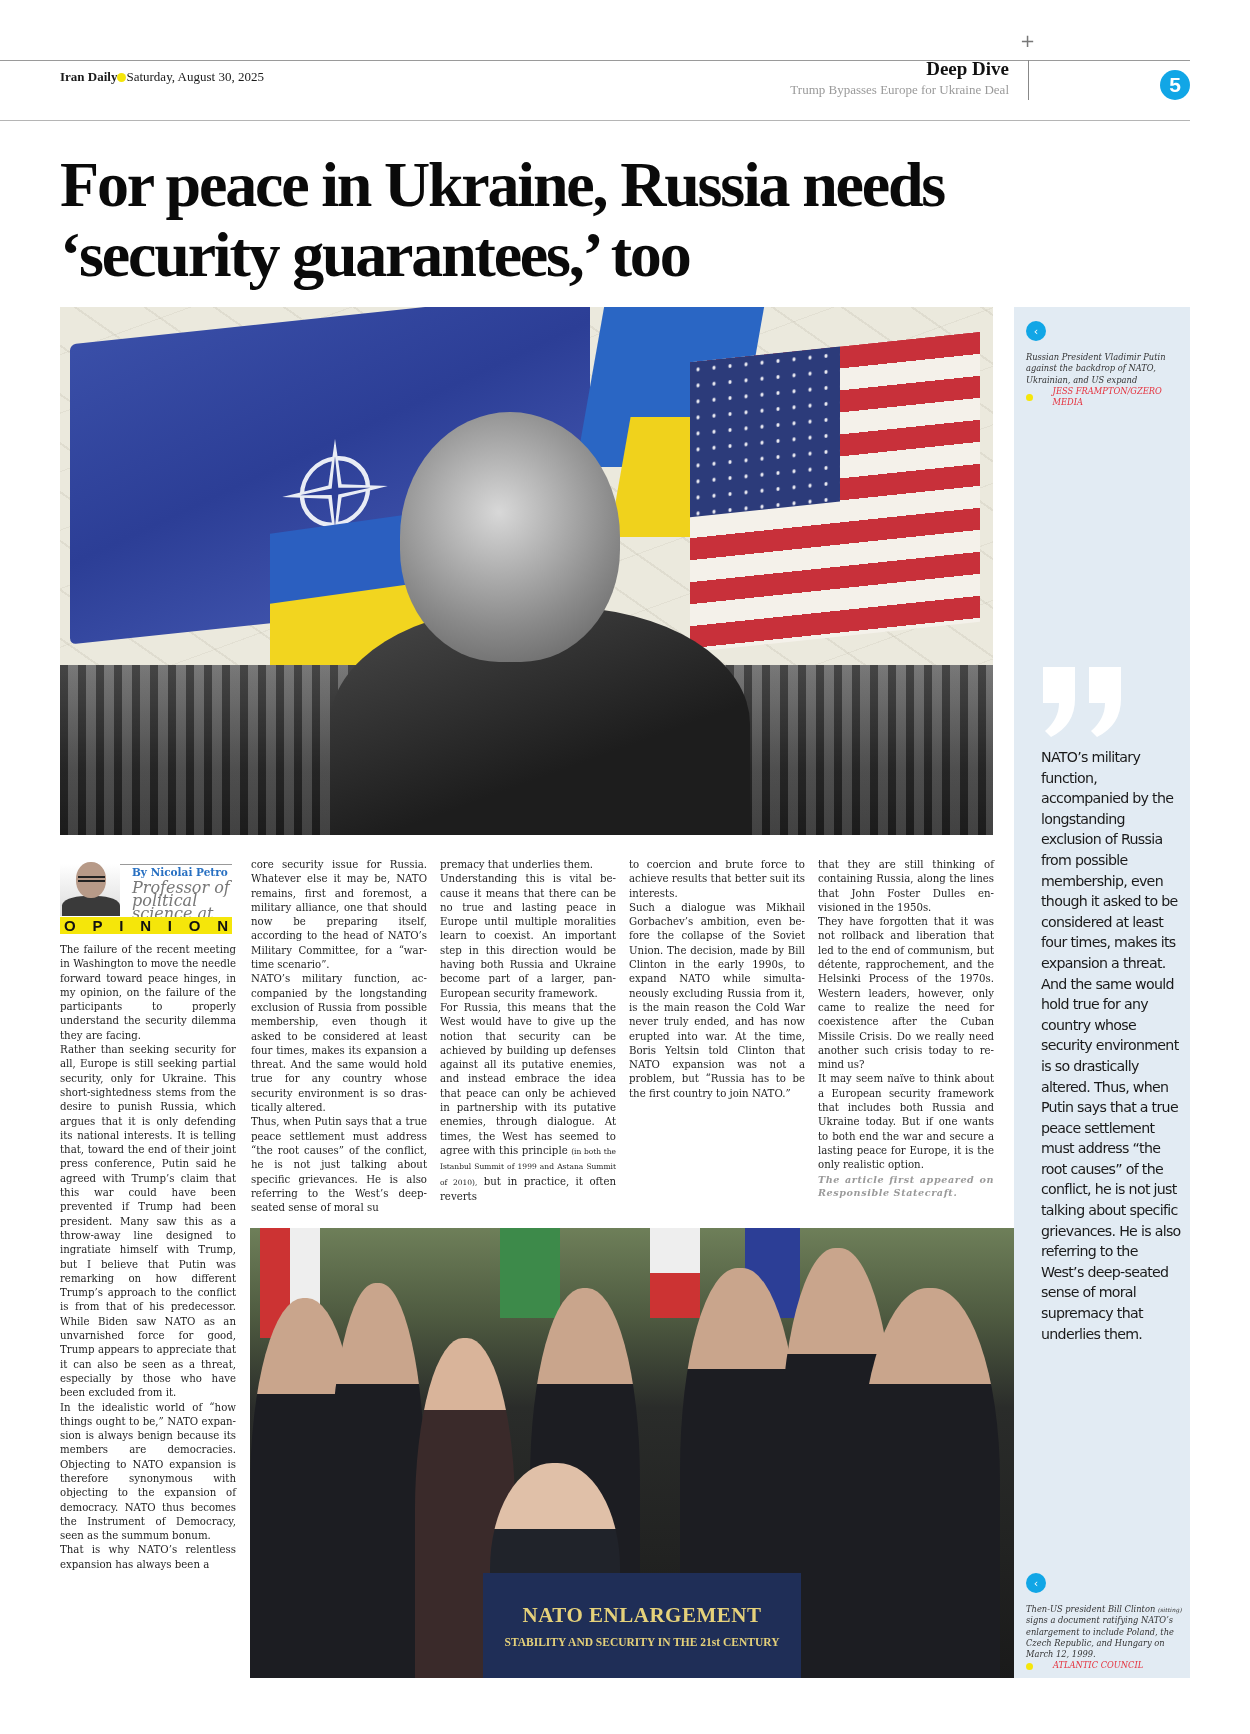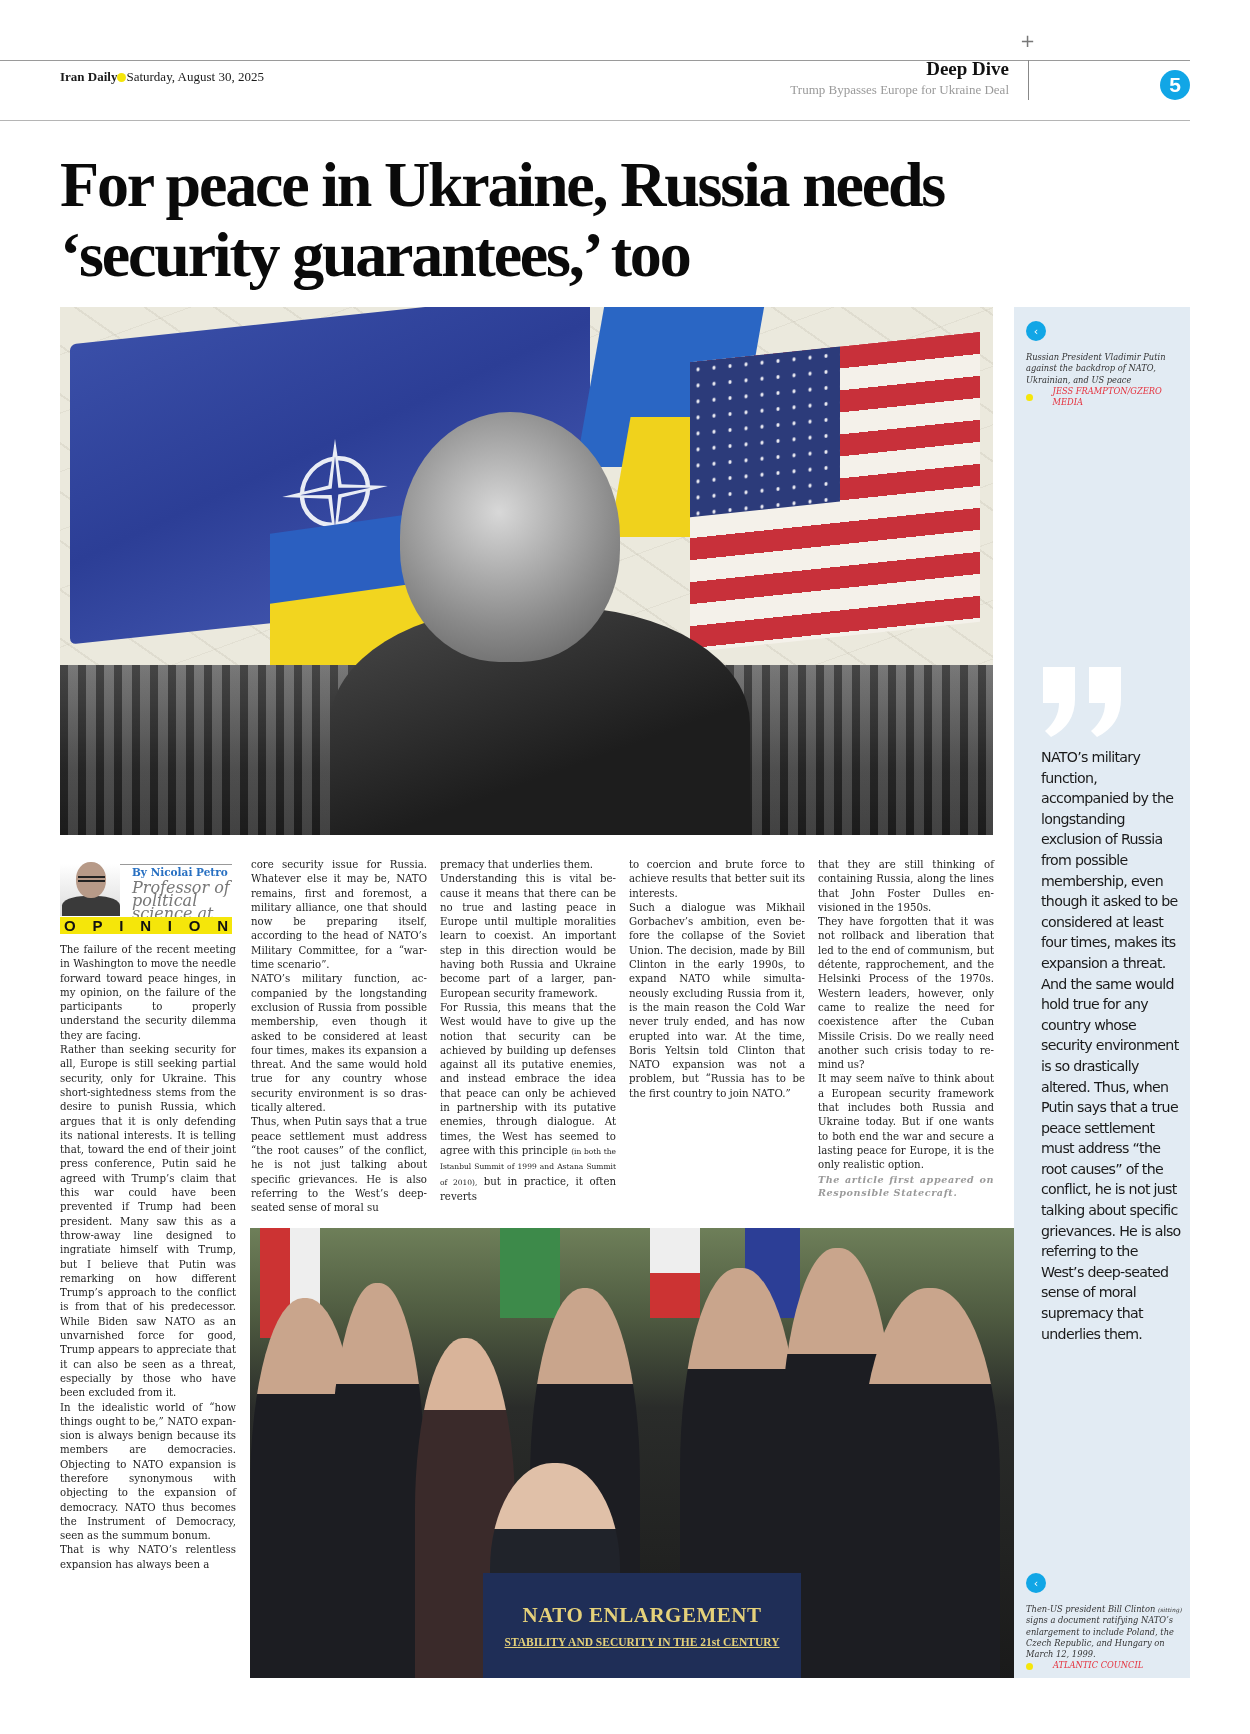--- a/index.html
+++ b/index.html
@@ -72,21 +72,21 @@
   .col5 { left: 818px; top: 858px; }
   .credit-note { margin-top: 14px; font-weight: bold; font-style: italic; color: #9a9a9a; font-size: 9.6px; letter-spacing: 0.6px; line-height: 13px; }
 
   
   .photo2 { position: absolute; left: 250px; top: 1228px; width: 838px; height: 450px; overflow: hidden;
       background: linear-gradient(180deg, #6e7f59 0%, #4e5a40 20%, #2a2c2a 40%, #1a1a1a 100%); }
   .photo2 .person { position: absolute; border-radius: 48% 48% 0 0; background: linear-gradient(180deg, #c9a58c 0 24%, #1c1d22 24% 100%); }
   .photo2 .flag { position: absolute; top: 0; }
   .sign { position: absolute; left: 233px; top: 345px; width: 318px; height: 105px; background: #1f2e57; display: flex; flex-direction: column; align-items: center; justify-content: center; }
   .sign .t1 { font-family: "Liberation Serif", serif; font-weight: bold; font-size: 21px; color: #e5d17a; letter-spacing: 0.5px; }
-  .sign .t2 { font-family: "Liberation Serif", serif; font-weight: bold; font-size: 11.5px; color: #e5d17a; margin-top: 8px; text-decoration: underline; }
+  .sign .t2 { font-family: "Liberation Serif", serif; font-weight: bold; font-size: 11.5px; color: #e5d17a; margin-top: 8px; }
 
   
   .side { position: absolute; left: 1014px; top: 307px; width: 176px; height: 1371px; background: #e2ebf3; }
   .back-btn { position: absolute; width: 20px; height: 20px; border-radius: 50%; background: #11a6e6; color: #fff; display: flex; align-items: center; justify-content: center; font-family: "DejaVu Sans", sans-serif; font-size: 11px; }
   .cap { position: absolute; left: 12px; width: 160px; font-family: "DejaVu Serif", serif; font-style: italic; font-size: 8.3px; line-height: 11.3px; color: #333; }
   .cap .small { font-size: 6px; }
   .cap .credit { color: #e5313d; display: flex; align-items: center; gap: 20px; }
   .cap .credit .dot { width: 7px; height: 7px; }
   .quote-mark { position: absolute; left: 27px; top: 360px; width: 90px; height: 70px; }
   .pull { position: absolute; left: 27px; top: 440px; width: 140px; font-family: "DejaVu Sans", sans-serif; font-size: 14.2px; line-height: 20.6px; letter-spacing: -0.7px; color: #1a1a1a; }
@@ -201,21 +201,21 @@
   <div class="person" style="left:240px;top:235px;width:130px;height:220px;background:linear-gradient(180deg,#e0c0a8 0 30%,#20232a 30% 100%);"></div>
   <div class="sign">
     <div class="t1">NATO ENLARGEMENT</div>
     <div class="t2">STABILITY AND SECURITY IN THE 21st CENTURY</div>
   </div>
 </div>
 
 <div class="side">
   <div class="back-btn" style="left:12px;top:14px;">‹</div>
   <div class="cap" style="top:45px;">
-    <div>Russian President Vladimir Putin against the backdrop of NATO, Ukrainian, and US peace</div>
+    <div>Russian President Vladimir Putin against the backdrop of NATO, Ukrainian, and US expand</div>
     <div class="credit">
         <span class="dot"></span>
         <span>JESS FRAMPTON/GZERO MEDIA</span>
       </div>
   </div>
 
   <svg class="quote-mark" viewBox="0 0 90 70">
     <path d="M2 0 H34 V32 Q34 58 10 70 L4 64 Q18 52 18 36 H2 Z" fill="#ffffff"></path>
     <path d="M48 0 H80 V32 Q80 58 56 70 L50 64 Q64 52 64 36 H48 Z" fill="#ffffff"></path>
   </svg>

